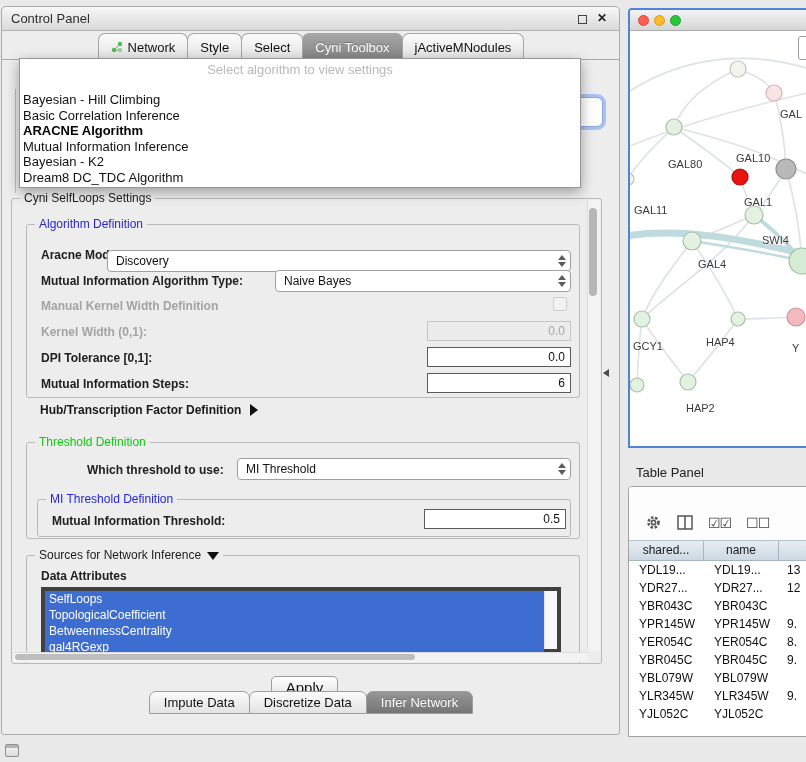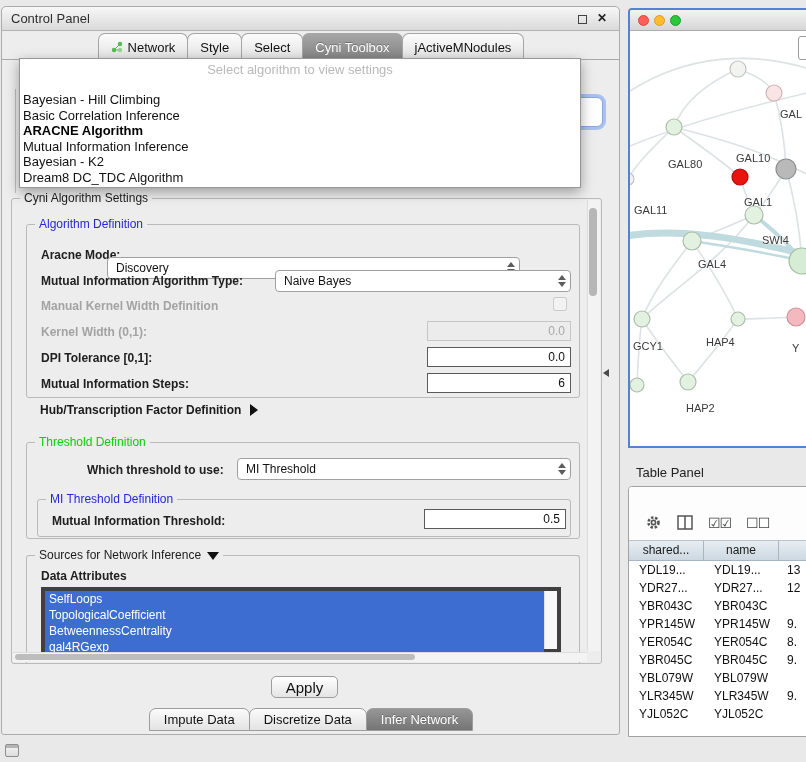--- a/index.html
+++ b/index.html
@@ -77,21 +77,21 @@
 
   .attrlist { position:absolute; left:14px; top:31px; width:520px; height:66px; background:#fff; border:4px solid #404040; }
   .attrlist .item { height:16px; line-height:16px; width:calc(100% - 13px); background:#3d6dd0;
                     color:#fff; font-size:12px; padding-left:4px; white-space:nowrap; }
   .listgutter { position:absolute; right:0; top:0; bottom:0; width:13px; background:#f8f8f8; border-left:1px solid #e2e2e2; }
 
   .applybtn { position:absolute; left:269px; top:669px; width:67px; height:22px; border-radius:5px;
               background:linear-gradient(#ffffff,#e4e4e4); border:1px solid #9d9d9d; font-size:15px;
               font-family:"Liberation Sans",sans-serif; color:#111; }
 
-  .btabs { position:absolute; left:0; right:0; top:700px; height:24px; display:flex;
+  .btabs { position:absolute; left:0; right:0; top:683px; height:24px; display:flex;
            justify-content:center; align-items:center; }
   .btab { height:23px; padding:0 14px; display:flex; align-items:center; font-size:13px; color:#111;
           background:linear-gradient(#fbfbfb,#e3e3e3); border:1px solid #9c9c9c; border-radius:7px 7px 0 0; margin-right:-1px; }
   .btab.active { background:linear-gradient(#969696,#757575); color:#fff; text-shadow:0 -1px 0 rgba(0,0,0,.25); }
 
   .collapse-arrow { position:absolute; left:601px; top:362px; width:0; height:0;
                     border-top:4px solid transparent; border-bottom:4px solid transparent; border-right:6px solid #4a4a4a; }
 
   .dockicon { position:absolute; left:5px; top:744px; width:14px; height:13px; border:1px solid #8f8f8f;
               border-radius:2px; background:linear-gradient(#f6f6f6,#dddddd); }
@@ -175,27 +175,27 @@
       <div class="tab">
           <span>jActiveMNodules</span>
         </div>
     </div>
     <div class="tabline"></div>
 
     <div class="frag-vline"></div>
     <div class="frag-bluebtn"></div>
 
     <div class="gbox" id="cynibox">
-      <span class="gtitle dark">Cyni Algorithm Settings</span>
+      <span class="gtitle dark">Cyni SelfLoops Settings</span>
 
       <div class="gbox" style="left:14px; top:25px; width:554px; height:174px;">
         <span class="gtitle blue">Algorithm Definition</span>
 
         <span class="lbl" style="left:14px; top:23px;">Aracne Mode:</span>
-        <div class="combo" style="left:80px; top:32px; width:413px;">
+        <div class="combo" style="left:80px; top:25px; width:464px;">
           <span>Discovery</span>
           <span class="updown">
               <i class="up"></i>
               <i class="dn"></i>
             </span>
         </div>
 
         <span class="lbl" style="left:14px; top:49px;">Mutual Information Algorithm Type:</span>
         <div class="combo" style="left:248px; top:45px; width:296px;">
           <span>Naive Bayes</span>

